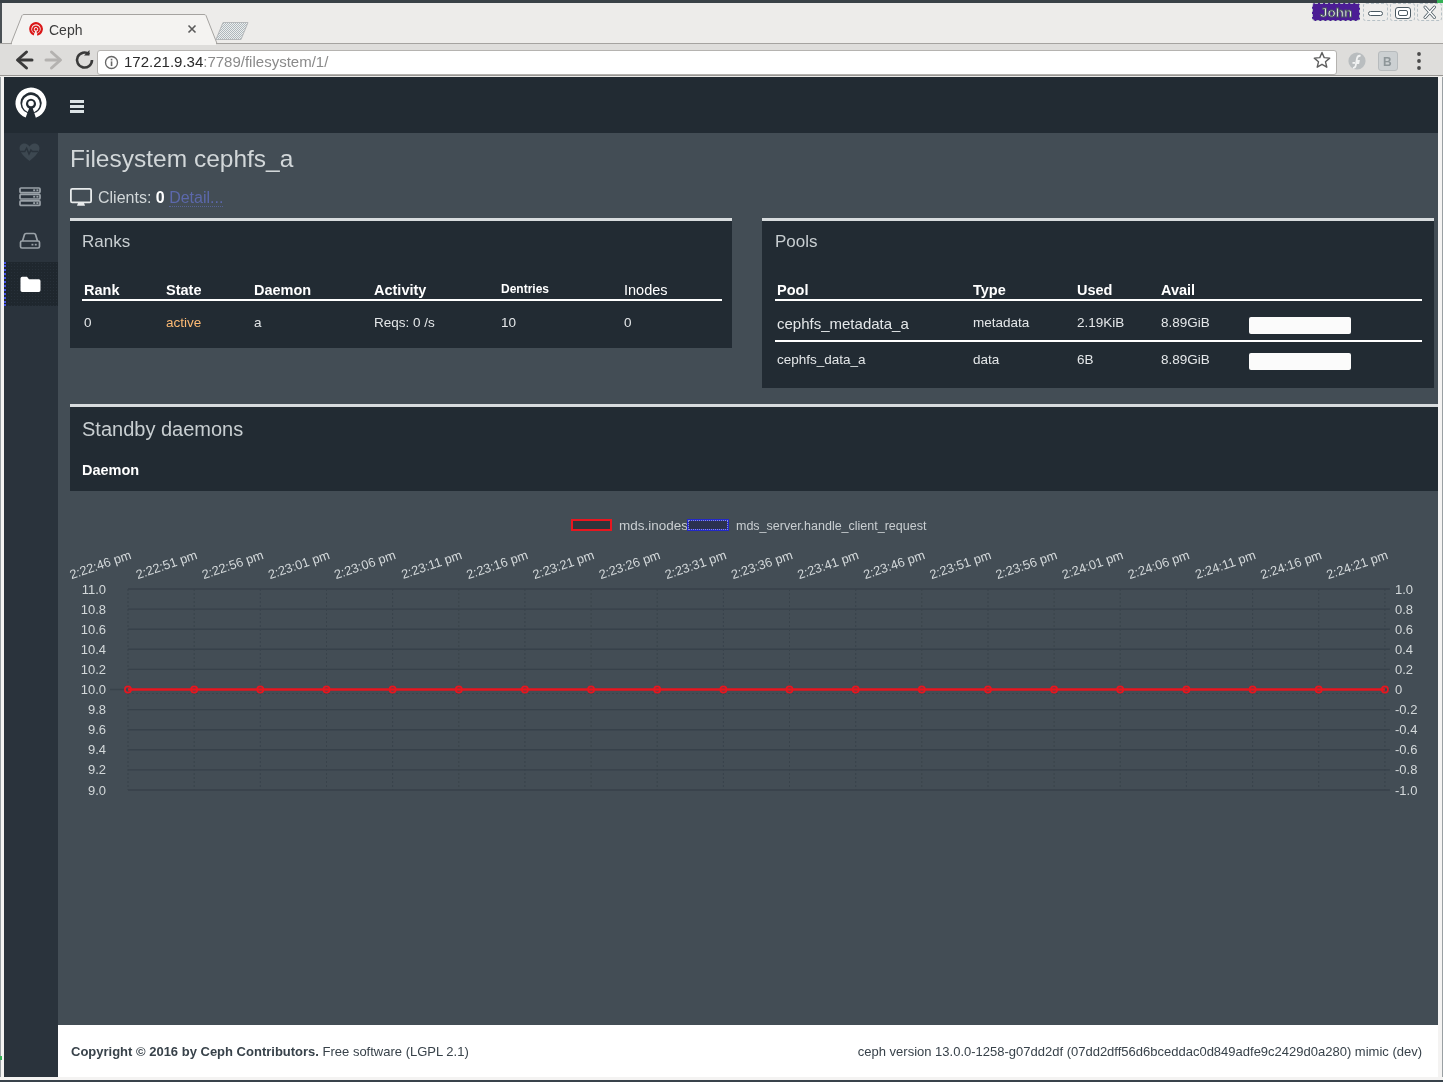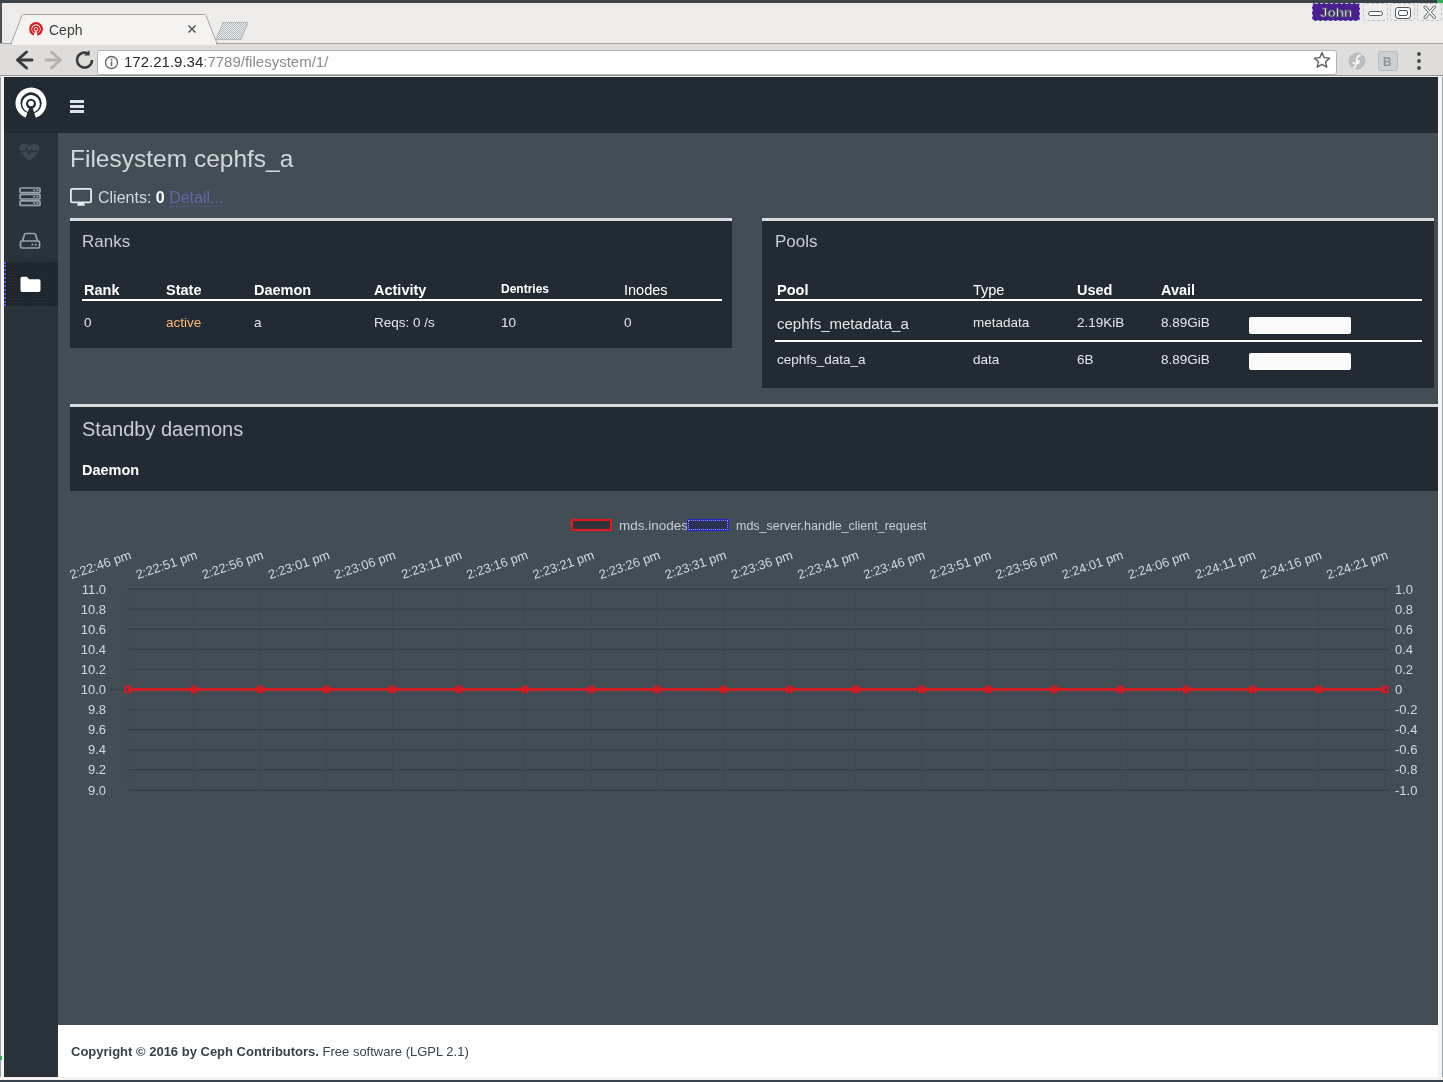--- a/index.html
+++ b/index.html
@@ -145,21 +145,21 @@
 <div class="abs" style="left:78px;top:222px;width:640px;height:2px;background:#fff"></div>
 <div class="abs" style="left:80px;top:238px;font-size:13.5px;color:#e4e7e9">0</div>
 <div class="abs" style="left:162px;top:238px;font-size:13.5px;color:#fdba74">active</div>
 <div class="abs" style="left:250px;top:238px;font-size:13.5px;color:#e4e7e9">a</div>
 <div class="abs" style="left:370px;top:238px;font-size:13.5px;color:#e4e7e9">Reqs: 0 /s</div>
 <div class="abs" style="left:497px;top:238px;font-size:13.5px;color:#e4e7e9">10</div>
 <div class="abs" style="left:620px;top:238px;font-size:13.5px;color:#e4e7e9">0</div>
 <div class="abs" style="left:758px;top:141px;width:672px;height:170px;background:#222b33;border-top:3px solid #d8dcde"></div>
 <div class="abs" style="left:771px;top:155px;font-size:17px;color:#c8ced1">Pools</div>
 <div class="abs" style="left:773px;top:205px;font-size:14.5px;font-weight:bold;color:#fff">Pool</div>
-<div class="abs" style="left:969px;top:205px;font-size:14.5px;font-weight:normal;color:#fff">Type</div>
+<div class="abs" style="left:969px;top:205px;font-size:14.5px;font-weight:bold;color:#fff">Type</div>
 <div class="abs" style="left:1073px;top:205px;font-size:14.5px;font-weight:bold;color:#fff">Used</div>
 <div class="abs" style="left:1157px;top:205px;font-size:14.5px;font-weight:bold;color:#fff">Avail</div>
 <div class="abs" style="left:771px;top:222px;width:647px;height:2px;background:#fff"></div>
 <div class="abs" style="left:773px;top:238px;font-size:15px;color:#e4e7e9">cephfs_metadata_a</div>
 <div class="abs" style="left:969px;top:238px;font-size:13.5px;color:#e4e7e9">metadata</div>
 <div class="abs" style="left:1073px;top:238px;font-size:13.5px;color:#e4e7e9">2.19KiB</div>
 <div class="abs" style="left:1157px;top:238px;font-size:13.5px;color:#e4e7e9">8.89GiB</div>
 <div class="abs" style="left:1245px;top:240px;width:102px;height:17px;background:#fbfbfb;border-radius:2px"></div>
 <div class="abs" style="left:771px;top:263px;width:647px;height:1.5px;background:#fff"></div>
 <div class="abs" style="left:773px;top:275px;font-size:13.5px;color:#e4e7e9">cephfs_data_a</div>
@@ -267,12 +267,13 @@
 <circle cx="930.0" cy="152.5" r="3.1" fill="none" stroke="#e8161f" stroke-width="1.7"></circle>
 <circle cx="996.1" cy="152.5" r="3.1" fill="none" stroke="#e8161f" stroke-width="1.7"></circle>
 <circle cx="1062.2" cy="152.5" r="3.1" fill="none" stroke="#e8161f" stroke-width="1.7"></circle>
 <circle cx="1128.4" cy="152.5" r="3.1" fill="none" stroke="#e8161f" stroke-width="1.7"></circle>
 <circle cx="1194.6" cy="152.5" r="3.1" fill="none" stroke="#e8161f" stroke-width="1.7"></circle>
 <circle cx="1260.7" cy="152.5" r="3.1" fill="none" stroke="#e8161f" stroke-width="1.7"></circle>
 <circle cx="1326.9" cy="152.5" r="3.1" fill="none" stroke="#e8161f" stroke-width="1.7"></circle>
 </svg>
 <div class="abs" style="left:54px;top:948px;width:1380px;height:52px;background:#fff"></div>
 <div class="abs" style="left:67px;top:967px;font-size:13px;color:#38424a"><b>Copyright © 2016 by Ceph Contributors.</b> Free software (LGPL 2.1)</div>
+<div class="abs" style="right:16px;top:967px;font-size:13px;color:#38424a">ceph version 13.0.0-1258-g07dd2df (07dd2dff56d6bceddac0d849adfe9c2429d0a280) mimic (dev)</div>
 </div>
 </body></html>

